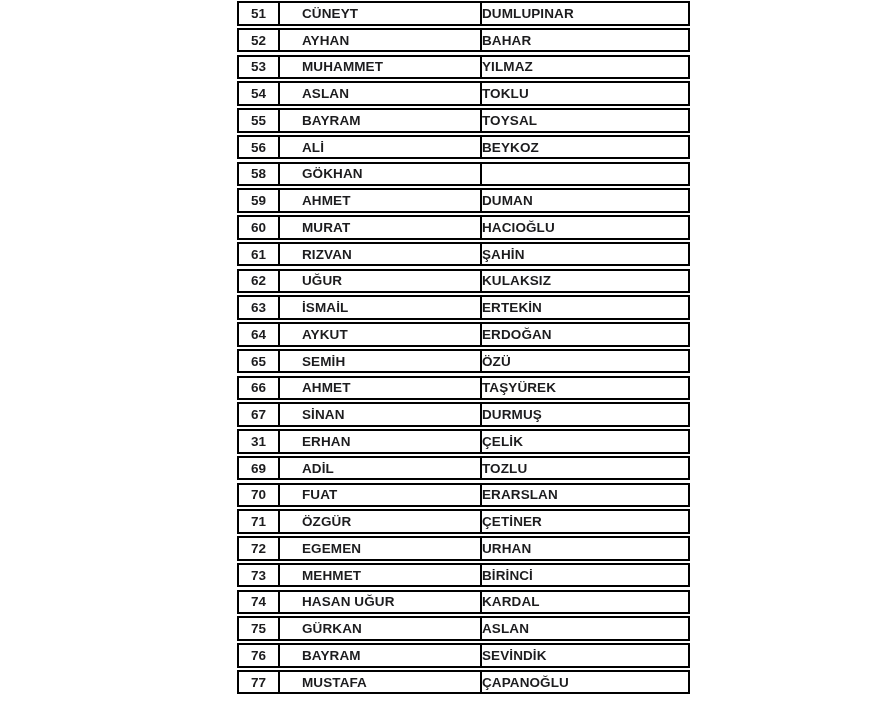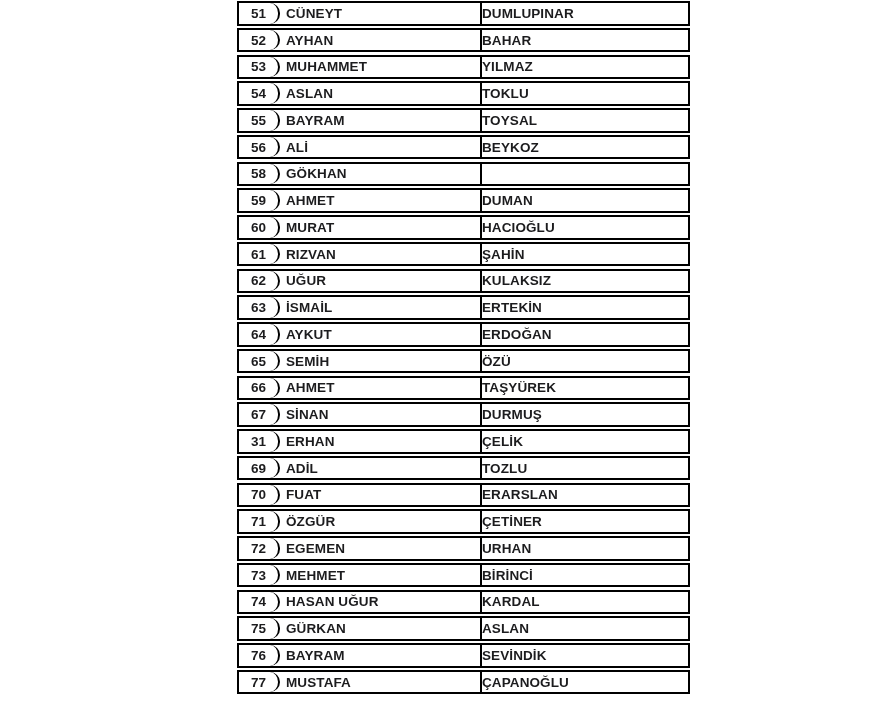--- a/index.html
+++ b/index.html
@@ -48,26 +48,25 @@
     color: #1c1c1e;
     white-space: nowrap;
     overflow: hidden;
     box-sizing: border-box;
   }
   .cell.num {
     width: 41px;
     flex: none;
     justify-content: center;
     border-right: 2px solid #000000;
-    border-radius: 10px;
   }
   .cell.first {
     width: 202px;
     flex: none;
-    padding-left: 6px;
+    padding-left: 22px;
     border-right: 2px solid #000000;
   }
   .cell.last {
     flex: 1;
   }
 </style>
 </head>
 <body>
 
 <div class="page">

